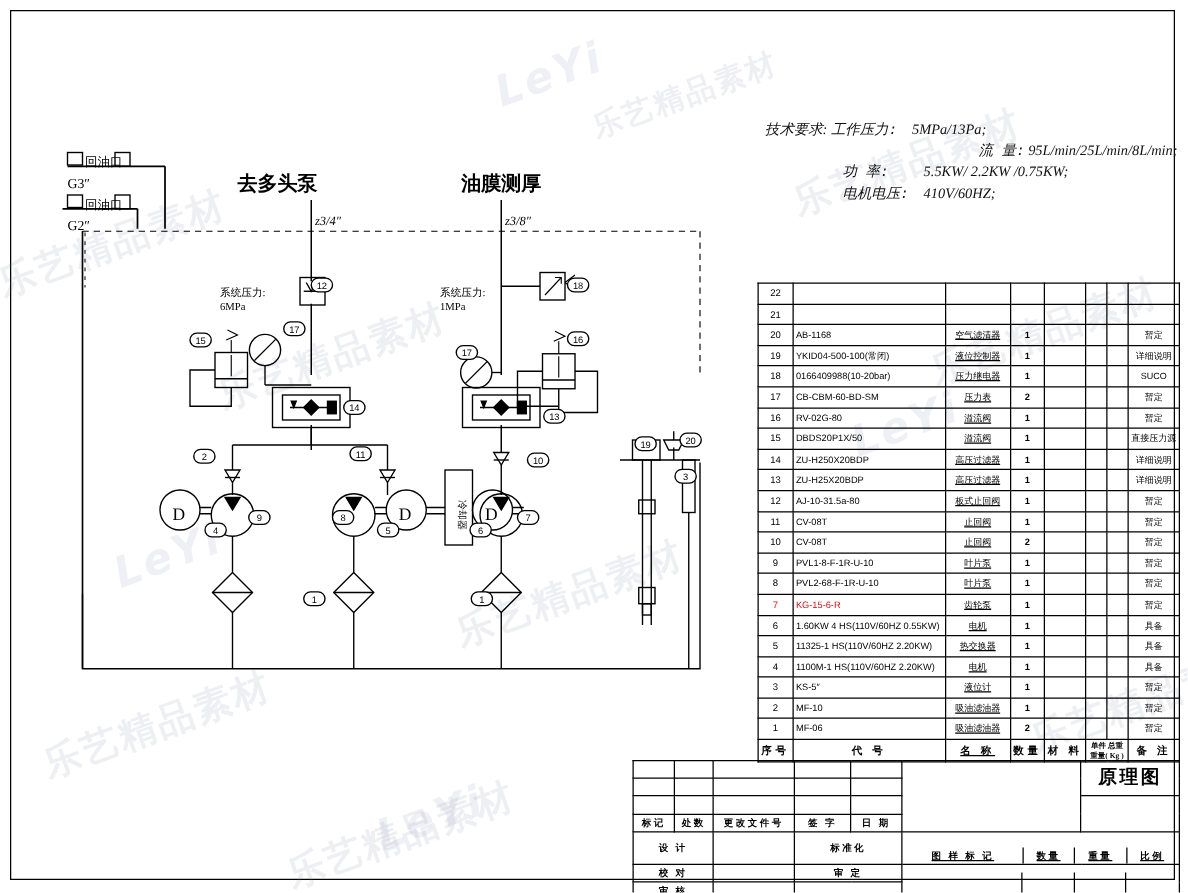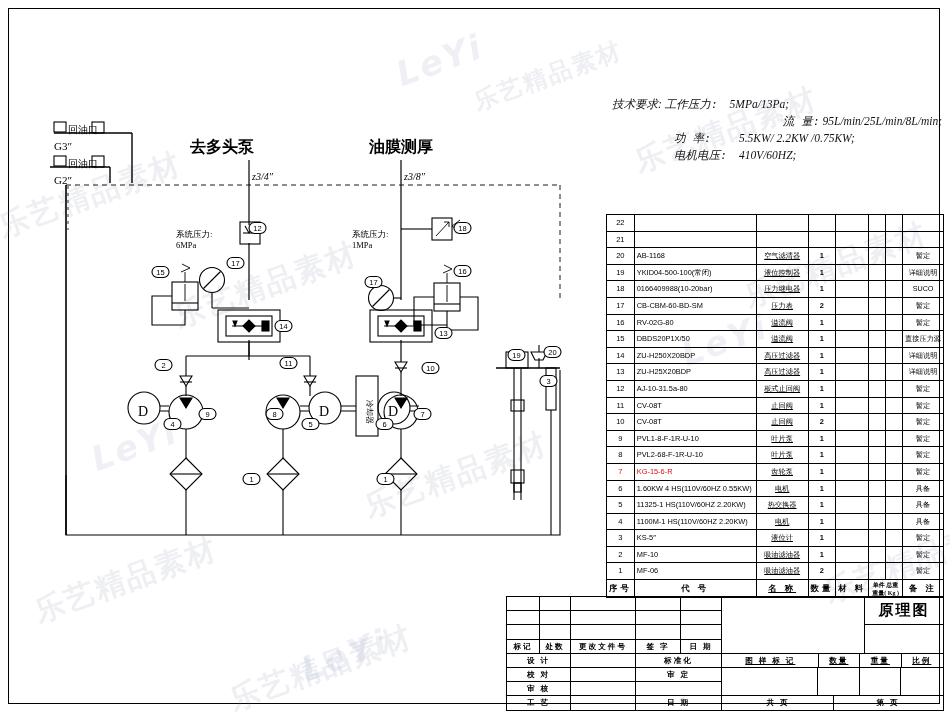--- a/index.html
+++ b/index.html
@@ -20,21 +20,21 @@
   
   #schematic{position:absolute;left:0;top:0;width:950px;height:714px;}
 
   
   .tech{position:absolute;left:612px;top:96px;width:330px;
         font-style:italic;font-size:11.5px;line-height:17px;color:#111;}
   .tech .row{white-space:nowrap;}
   .tech .lbl{display:inline-block;width:62px;font-family:Liberation Mono, monospace;}
 
   
-  table{border-collapse:collapse;}
+  table{border-collapse:collapse;margin-top:12px;}
   .parts{position:absolute;left:606px;top:214px;width:338px;
          font-size:7.4px;}
   .parts td{border:0.8px solid #000;height:15.6px;padding:0 2px;
             font-family:"Liberation Sans","DejaVu Sans",sans-serif;
             line-height:15.6px;overflow:hidden;white-space:nowrap;}
   .parts .c-no{width:16px;text-align:center;font-size:7.6px;}
   .parts .c-code{width:118px;font-size:7.4px;}
   .parts .c-name{width:52px;text-align:center;font-size:7.2px;text-decoration:underline;}
   .parts .c-qty{width:20px;text-align:center;font-weight:bold;}
   .parts .c-mat{width:20px;}

